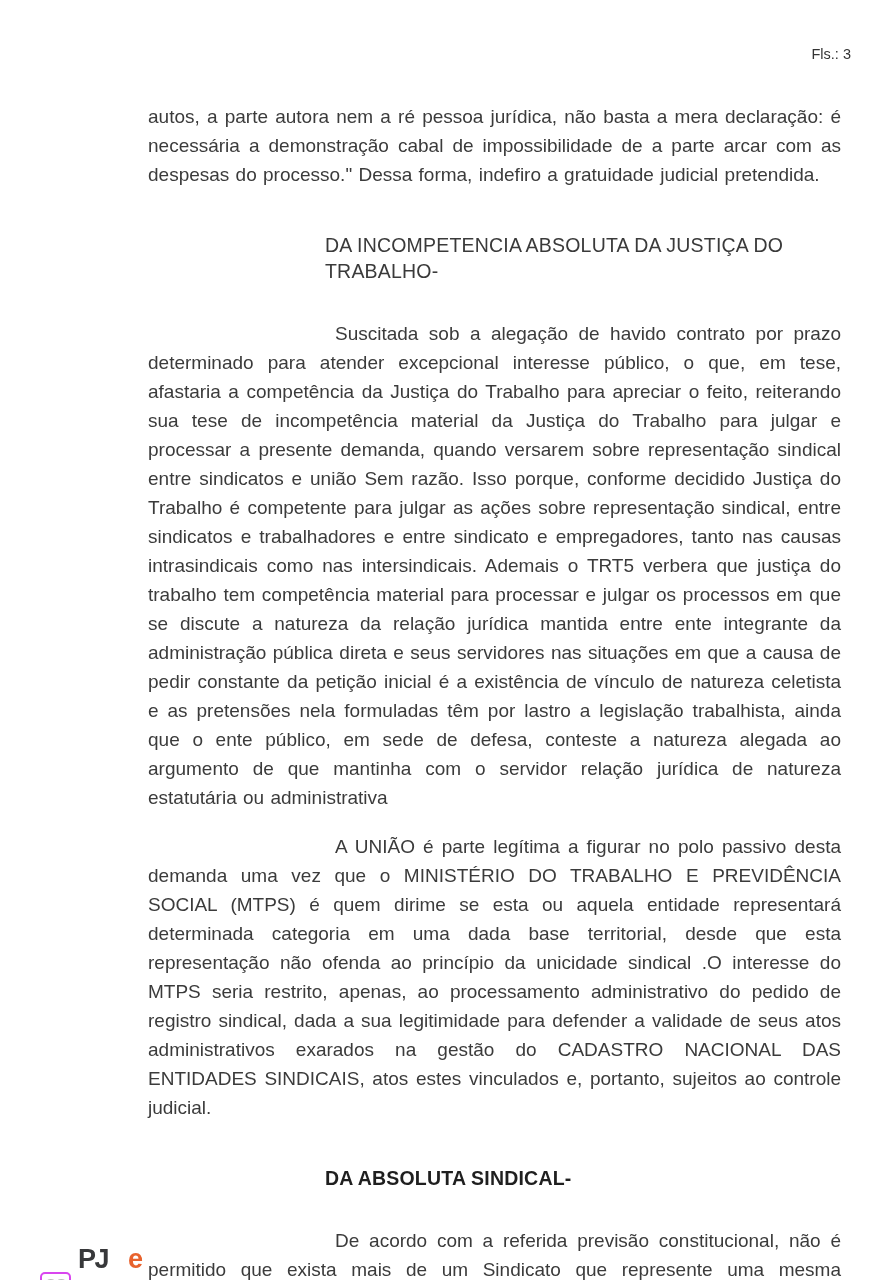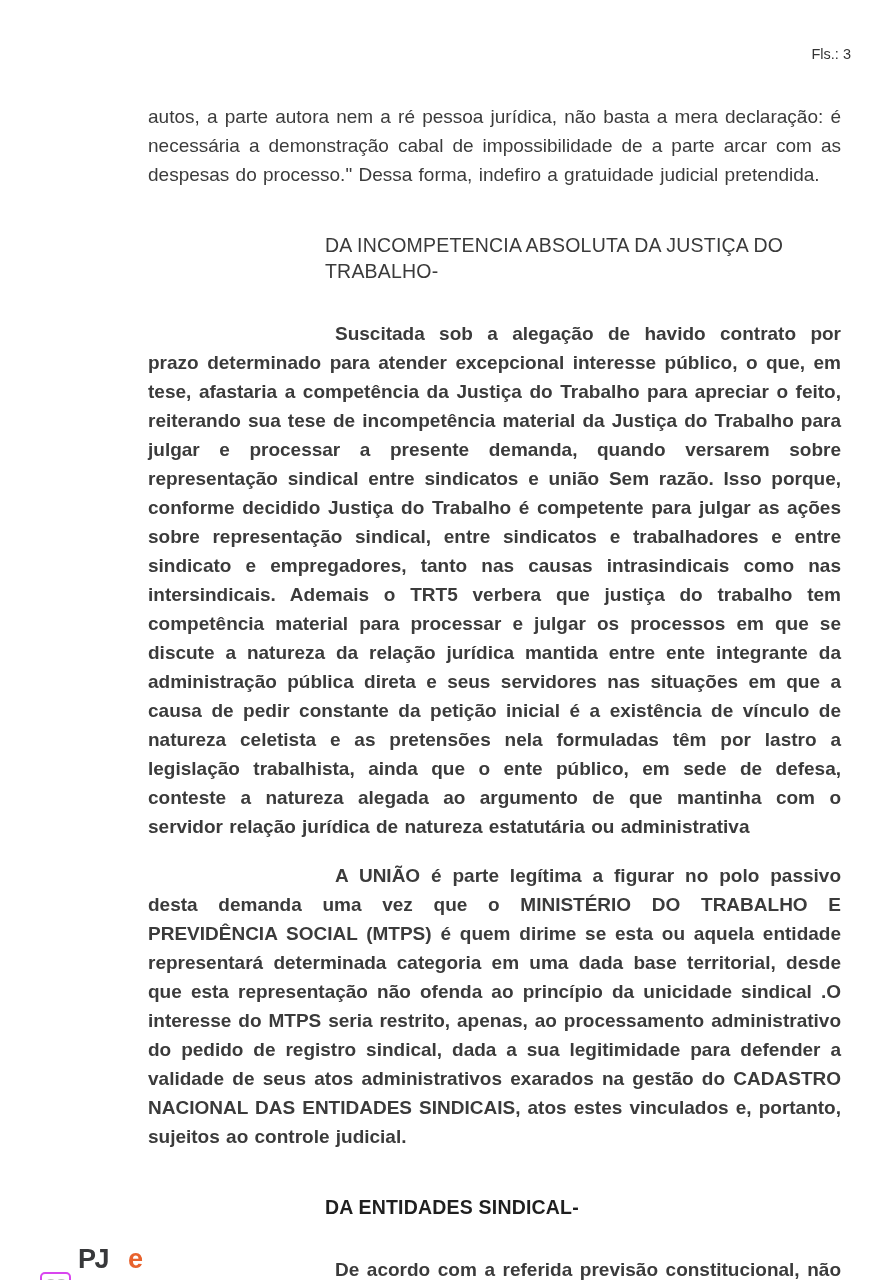--- a/index.html
+++ b/index.html
@@ -29,21 +29,21 @@
     width: 733px;
     color: #3b3b3b;
   }
   .content p.para {
     font-size: 19px;
     line-height: 29px;
     text-align: justify;
     color: #3b3b3b;
     word-spacing: 1px;
   }
-  .content p.para.indent { text-indent: 187px; font-weight: bold; }
+  .content p.para.indent { text-indent: 187px; }
   .content p.heading {
     font-size: 19.5px;
     line-height: 26px;
     padding-left: 187px;
     margin: 23px 0 15px 0;
     color: #3a3a3a;
     letter-spacing: 0.2px;
   }
   .content p.heading.bold {
     font-weight: bold;
@@ -116,21 +116,21 @@
 
 <div class="page">
 
   <div class="folio">Fls.: 3</div>
 
   <div class="content">
       <p class="para">autos, a parte autora nem a ré pessoa jurídica, não basta a mera declaração: é necessária a demonstração cabal de impossibilidade de a parte arcar com as despesas do processo." Dessa forma, indefiro a gratuidade judicial pretendida.</p>
       <p class="heading">DA INCOMPETENCIA ABSOLUTA DA JUSTIÇA DO TRABALHO-</p>
       <p class="para indent">Suscitada sob a alegação de havido contrato por prazo determinado para atender excepcional interesse público, o que, em tese, afastaria a competência da Justiça do Trabalho para apreciar o feito, reiterando sua tese de incompetência material da Justiça do Trabalho para julgar e processar a presente demanda, quando versarem sobre representação sindical entre sindicatos e união Sem razão. Isso porque, conforme decidido Justiça do Trabalho é competente para julgar as ações sobre representação sindical, entre sindicatos e trabalhadores e entre sindicato e empregadores, tanto nas causas intrasindicais como nas intersindicais. Ademais o TRT5 verbera que justiça do trabalho tem competência material para processar e julgar os processos em que se discute a natureza da relação jurídica mantida entre ente integrante da administração pública direta e seus servidores nas situações em que a causa de pedir constante da petição inicial é a existência de vínculo de natureza celetista e as pretensões nela formuladas têm por lastro a legislação trabalhista, ainda que o ente público, em sede de defesa, conteste a natureza alegada ao argumento de que mantinha com o servidor relação jurídica de natureza estatutária ou administrativa</p>
       <p class="para indent">A UNIÃO é parte legítima a figurar no polo passivo desta demanda uma vez que o MINISTÉRIO DO TRABALHO E PREVIDÊNCIA SOCIAL (MTPS) é quem dirime se esta ou aquela entidade representará determinada categoria em uma dada base territorial, desde que esta representação não ofenda ao princípio da unicidade sindical .O interesse do MTPS seria restrito, apenas, ao processamento administrativo do pedido de registro sindical, dada a sua legitimidade para defender a validade de seus atos administrativos exarados na gestão do CADASTRO NACIONAL DAS ENTIDADES SINDICAIS, atos estes vinculados e, portanto, sujeitos ao controle judicial.</p>
-      <p class="heading bold">DA ENTIDADES SINDICAL-</p>
+      <p class="heading bold">DA ABSOLUTA SINDICAL-</p>
       <p class="para indent">De acordo com a referida previsão constitucional, não é permitido que exista mais de um Sindicato que represente uma mesma categoria na mesma base territorial, sendo, nesse contexto, o Município a menor base territorial possível. A partir disso, a Autora, ao defender que o Requerido não poderia atuar, afirma ser sindicato mais antigo e ser o único de abrangência municipal, sendo o Requerido intermunicipal. . O Sindsemb SEGUNDO reclamado –sindicato réu, possui abrangência MUNICIPAL b633e73 , conforme assim registrado no Ministério do</p>
     </div>
 
   <div class="pje-row">
     <div class="pje-logo"><span style="color: rgb(55, 56, 58);">PJ</span><span class="pje-e" style="color: rgb(232, 98, 45);">e</span></div>
   </div>
 
   <div class="cs-row">
     <div class="cs-icon">
       <span>CS</span>

